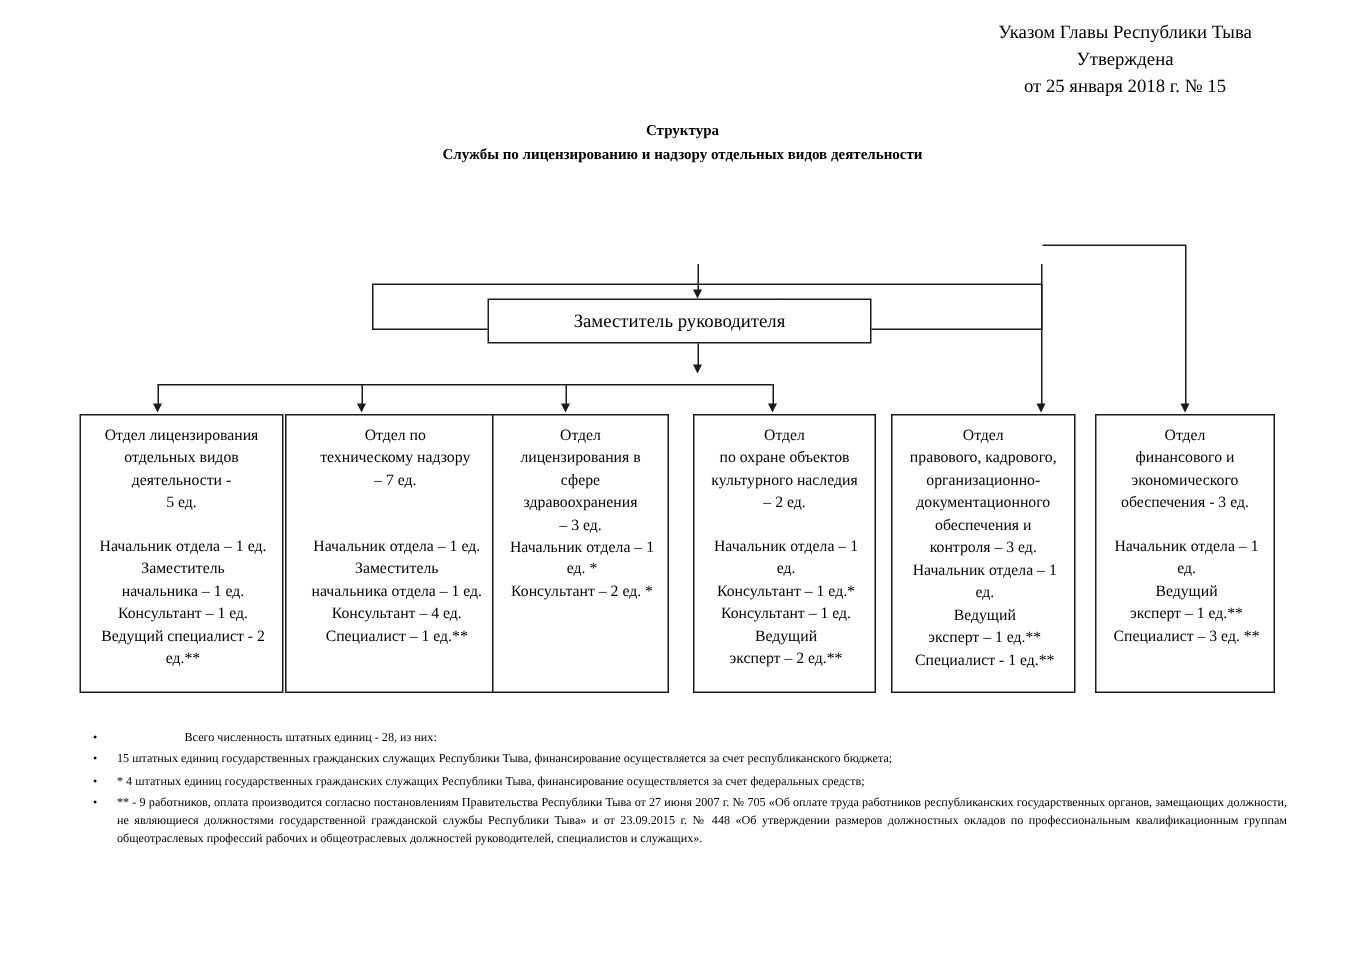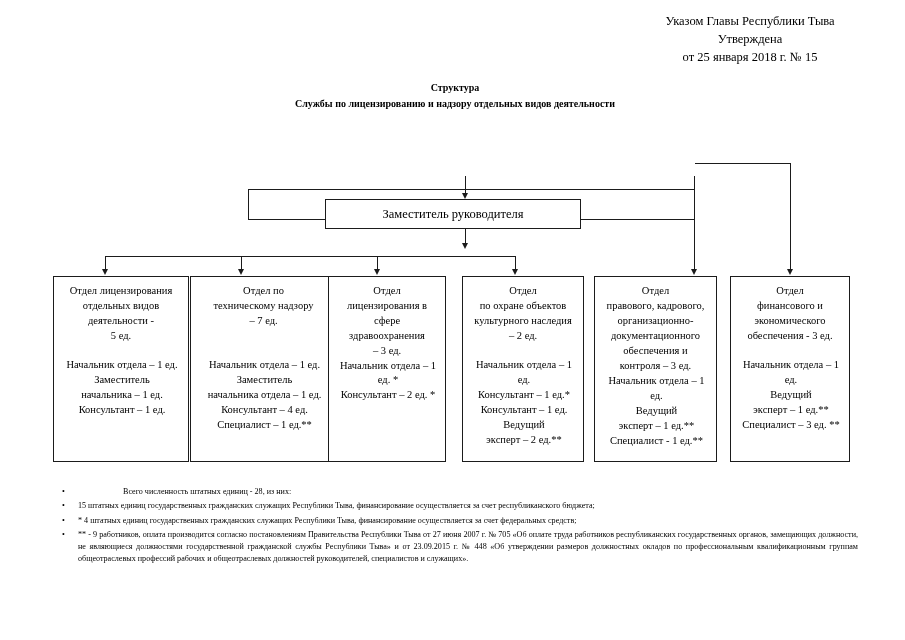--- a/index.html
+++ b/index.html
@@ -173,20 +173,21 @@
       <div>Отдел лицензирования</div>
       <div>отдельных видов</div>
       <div>деятельности -</div>
       <div>5 ед.</div>
     </div>
     <div class="dept-staff">
       <div>Начальник отдела – 1 ед.</div>
       <div>Заместитель</div>
       <div> начальника – 1 ед.</div>
       <div>Консультант – 1 ед.</div>
+      <div>Ведущий специалист - 2 ед.**</div>
     </div>
   </div>
 
   <div class="node dept" style="left:190px; top:276px; width:147px; height:186px;">
     <div class="dept-head">
       <div>Отдел  по</div>
       <div>техническому надзору</div>
       <div>– 7 ед.</div>
     </div>
     <div class="dept-staff">

